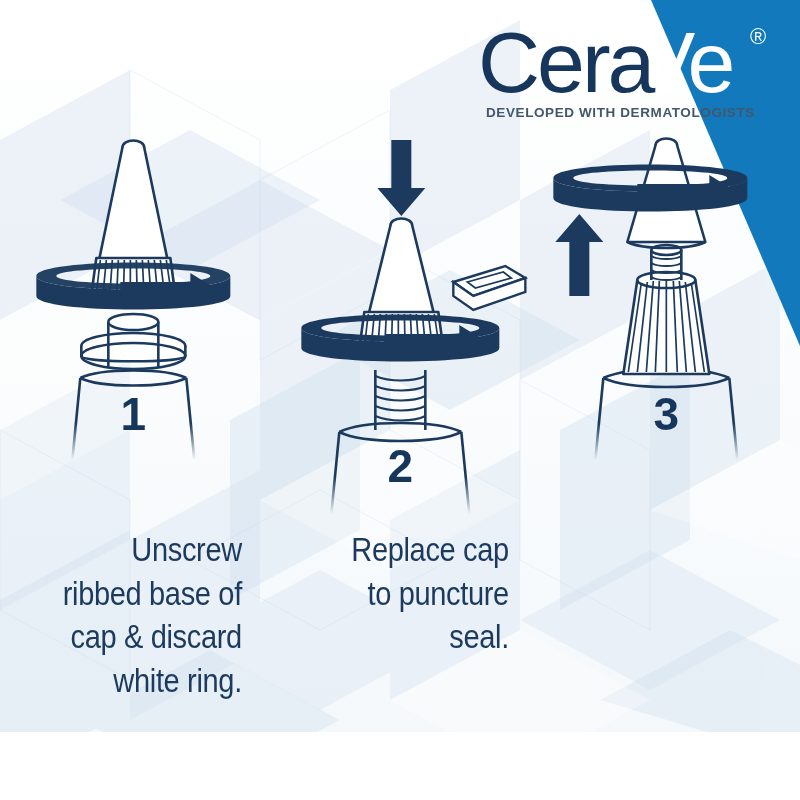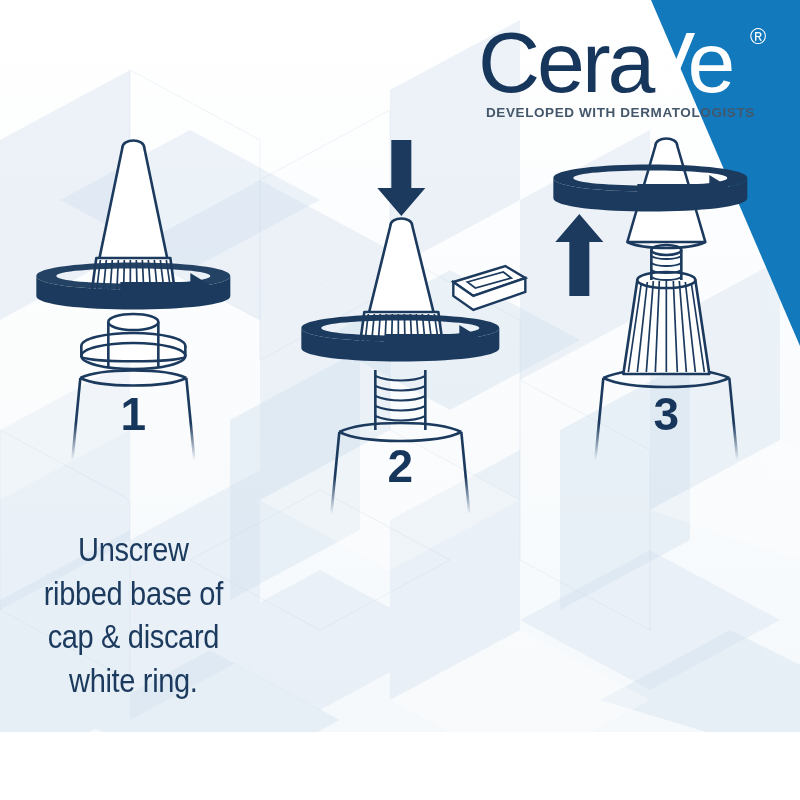--- a/index.html
+++ b/index.html
@@ -70,21 +70,21 @@
     position: absolute;
     top: 528px;
     left: 0;
     width: 800px;
     height: 260px;
     display: flex;
     z-index: 2;
   }
   .cap-col {
     width: 266.66px;
-    text-align: center;
+    text-align: right;
     padding: 0 10px;
     box-sizing: border-box;
   }
   .cap-text {
     font-family: "Liberation Sans", sans-serif;
     font-size: 33px;
     line-height: 1.32;
     font-weight: 400;
     color: #1b3a5e;
     letter-spacing: -0.4px;
@@ -344,15 +344,20 @@
     </div>
   </div>
 
   <div id="captions">
     <div class="cap-col">
       <div class="cap-text">Unscrew
 ribbed base of
 cap &amp; discard
 white ring.</div>
     </div>
+    <div class="cap-col">
+      <div class="cap-text">Replace cap
+to puncture
+seal.</div>
+    </div>
   </div>
 
 </div>
 
 </body></html>

